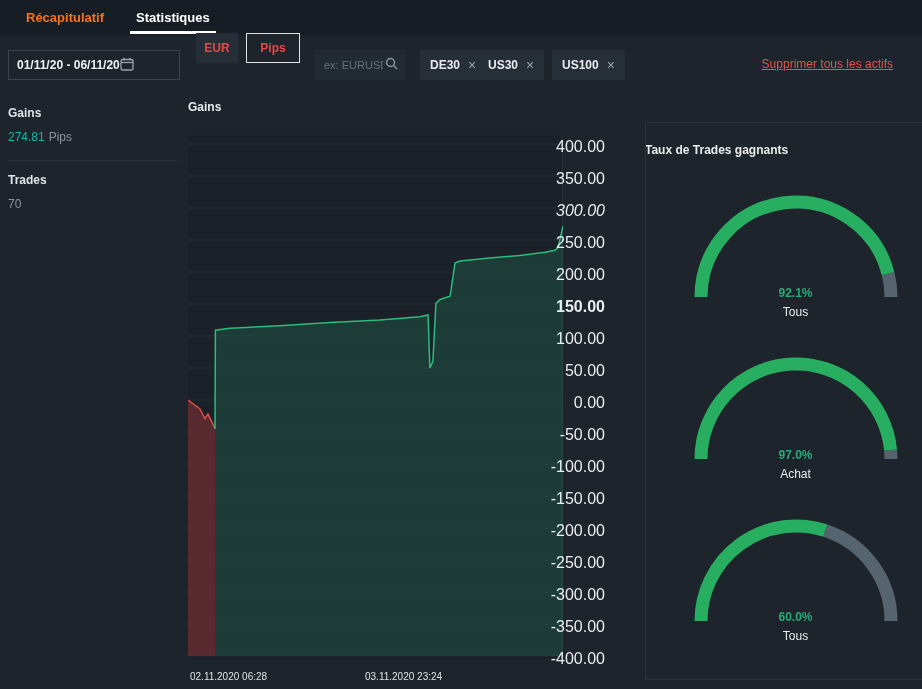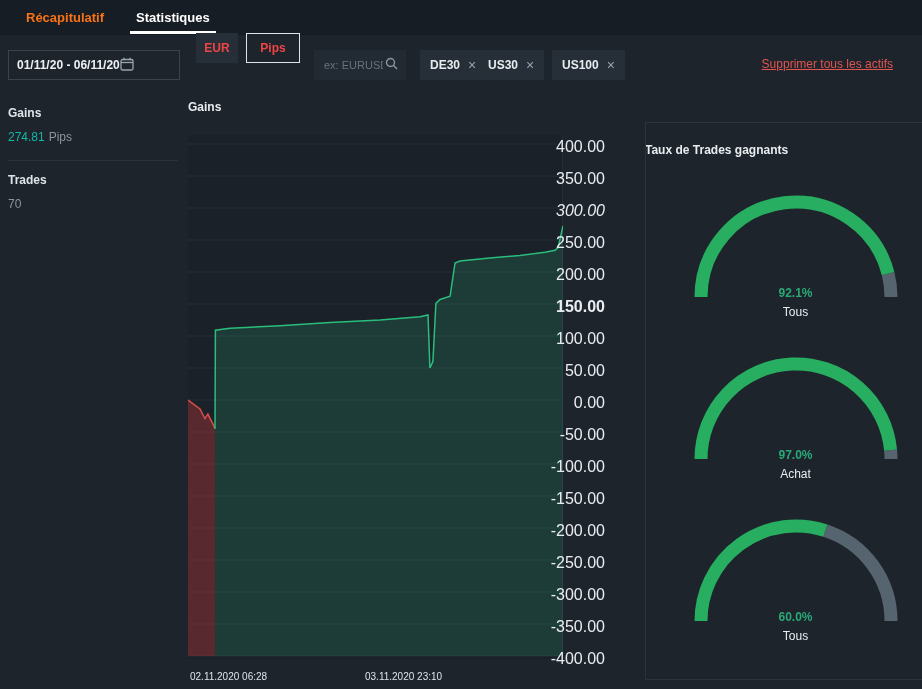--- a/index.html
+++ b/index.html
@@ -155,21 +155,21 @@
     <div class="ytick" style="top: 291px;">-50.00</div>
     <div class="ytick" style="top: 323px; margin-left: 20px;">-100.00</div>
     <div class="ytick" style="top: 355px;">-150.00</div>
     <div class="ytick" style="top: 387px;">-200.00</div>
     <div class="ytick" style="top: 419px;">-250.00</div>
     <div class="ytick" style="top: 451px;">-300.00</div>
     <div class="ytick" style="top: 483px;">-350.00</div>
     <div class="ytick" style="top: 515px;">-400.00</div>
   </div>
 <div class="xlabel xlabel1">02.11.2020 06:28</div>
-<div class="xlabel xlabel2">03.11.2020 23:10</div>
+<div class="xlabel xlabel2">03.11.2020 23:24</div>
 
 <div class="gauges-title">Taux de Trades gagnants</div>
 <div class="gauges-panel">
   <div class="gauge">
     <svg width="210" height="111" viewBox="0 0 210 111">
         <path d="M 197.09 80.66 A 95 95 0 0 1 200 104" stroke="#56646f" stroke-width="13" fill="none"></path>
         <path d="M 10 103.99999999999999 A 95 95 0 0 1 197.09 80.66" stroke="#27ae60" stroke-width="13" fill="none"></path>
       </svg>
     <div class="gauge-pct">92.1%</div>
     <div class="gauge-lbl">Tous</div>

